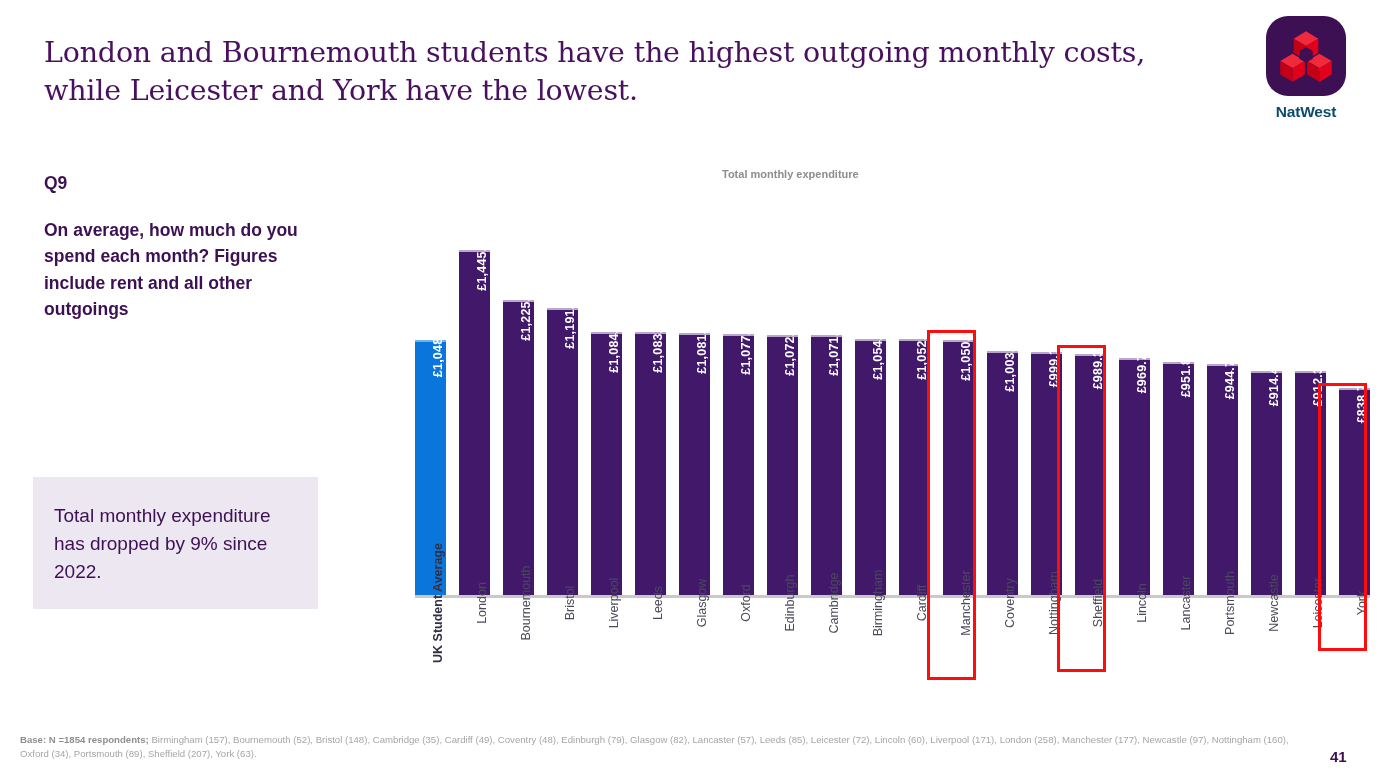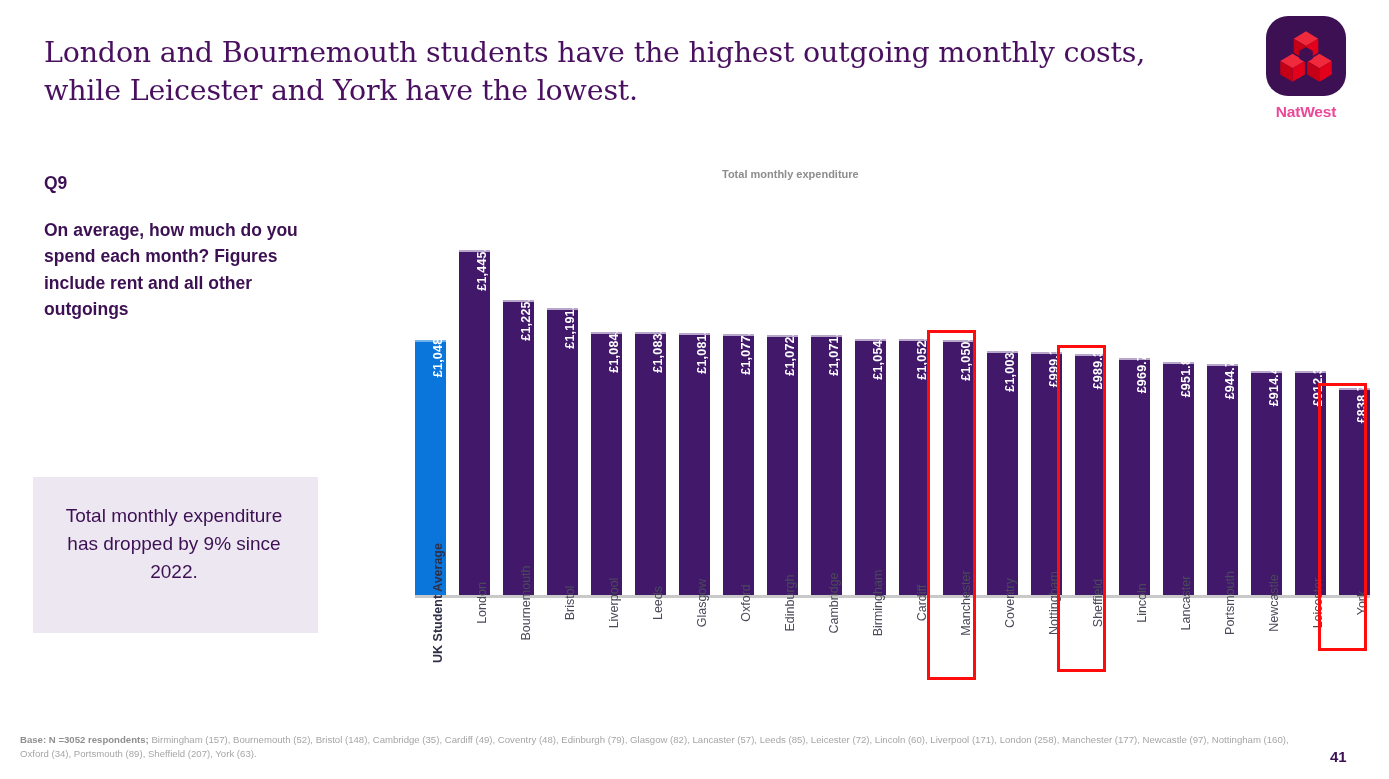--- a/index.html
+++ b/index.html
@@ -20,36 +20,35 @@
   }
 
   
   .logo-wrap { position: absolute; left: 1264px; top: 16px; width: 84px; text-align: center; }
   .logo-tile {
     width: 80px; height: 80px; border-radius: 22px; background: #3C1053;
     position: relative; margin: 0 auto;
   }
   .logo-tile svg { position: absolute; left: 12px; top: 12px; }
   .logo-text {
-    margin-top: 7px; font-size: 15.5px; font-weight: 700; color: #ec4899;
+    margin-top: 7px; font-size: 15.5px; font-weight: 700; color: #0c4a6e;
     letter-spacing: -0.2px;
   }
 
   
   .qblock {
     position: absolute; left: 44px; top: 170px; width: 280px;
     color: #3C1053; font-size: 17.5px; font-weight: 700; line-height: 1.52;
   }
   .qblock .qnum { display: block; margin-bottom: 20px; }
   .qblock .qyear { display: block; }
 
   .callout {
-    position: absolute; left: 33px; top: 477px; width: 285px; height: 156px;
+    position: absolute; left: 33px; top: 477px; width: 285px; height: 132px;
     background: #EDE7F1;
-    text-align: center;
   }
   .callout p {
     position: absolute; left: 21px; top: 25px; width: 240px;
     color: #3C1053; font-size: 19px; line-height: 1.47; font-weight: 400;
   }
 
   
   .chart-title {
     position: absolute; left: 722px; top: 168px;
     font-size: 11px; font-weight: 700; color: #8D8D8D;
@@ -336,17 +335,17 @@
       </div>
     </div>
 
   <div id="hboxes">
       <div class="hbox" style="left: 927px; top: 330px; width: 49px; height: 350px; border-color: rgb(255, 13, 13);"></div>
       <div class="hbox" style="left: 1057px; top: 345px; width: 49px; height: 327px; border-color: rgb(255, 13, 13);"></div>
       <div class="hbox" style="left: 1318px; top: 383px; width: 49px; height: 268px; border-color: rgb(255, 13, 13);"></div>
     </div>
 
   <div class="footnote">
-    <b>Base: N =3052 respondents;</b><span> Birmingham (157),  Bournemouth (52), Bristol (148), Cambridge (35), Cardiff (49), Coventry (48),  Edinburgh (79), Glasgow (82), Lancaster (57), Leeds (85), Leicester (72), Lincoln (60), Liverpool (171), London (258), Manchester (177), Newcastle (97), Nottingham (160), Oxford (34), Portsmouth (89), Sheffield (207), York (63).</span>
+    <b>Base: N =1854 respondents;</b><span> Birmingham (157),  Bournemouth (52), Bristol (148), Cambridge (35), Cardiff (49), Coventry (48),  Edinburgh (79), Glasgow (82), Lancaster (57), Leeds (85), Leicester (72), Lincoln (60), Liverpool (171), London (258), Manchester (177), Newcastle (97), Nottingham (160), Oxford (34), Portsmouth (89), Sheffield (207), York (63).</span>
   </div>
   <div class="pagenum">41</div>
 
 </div>
 
 </body></html>

